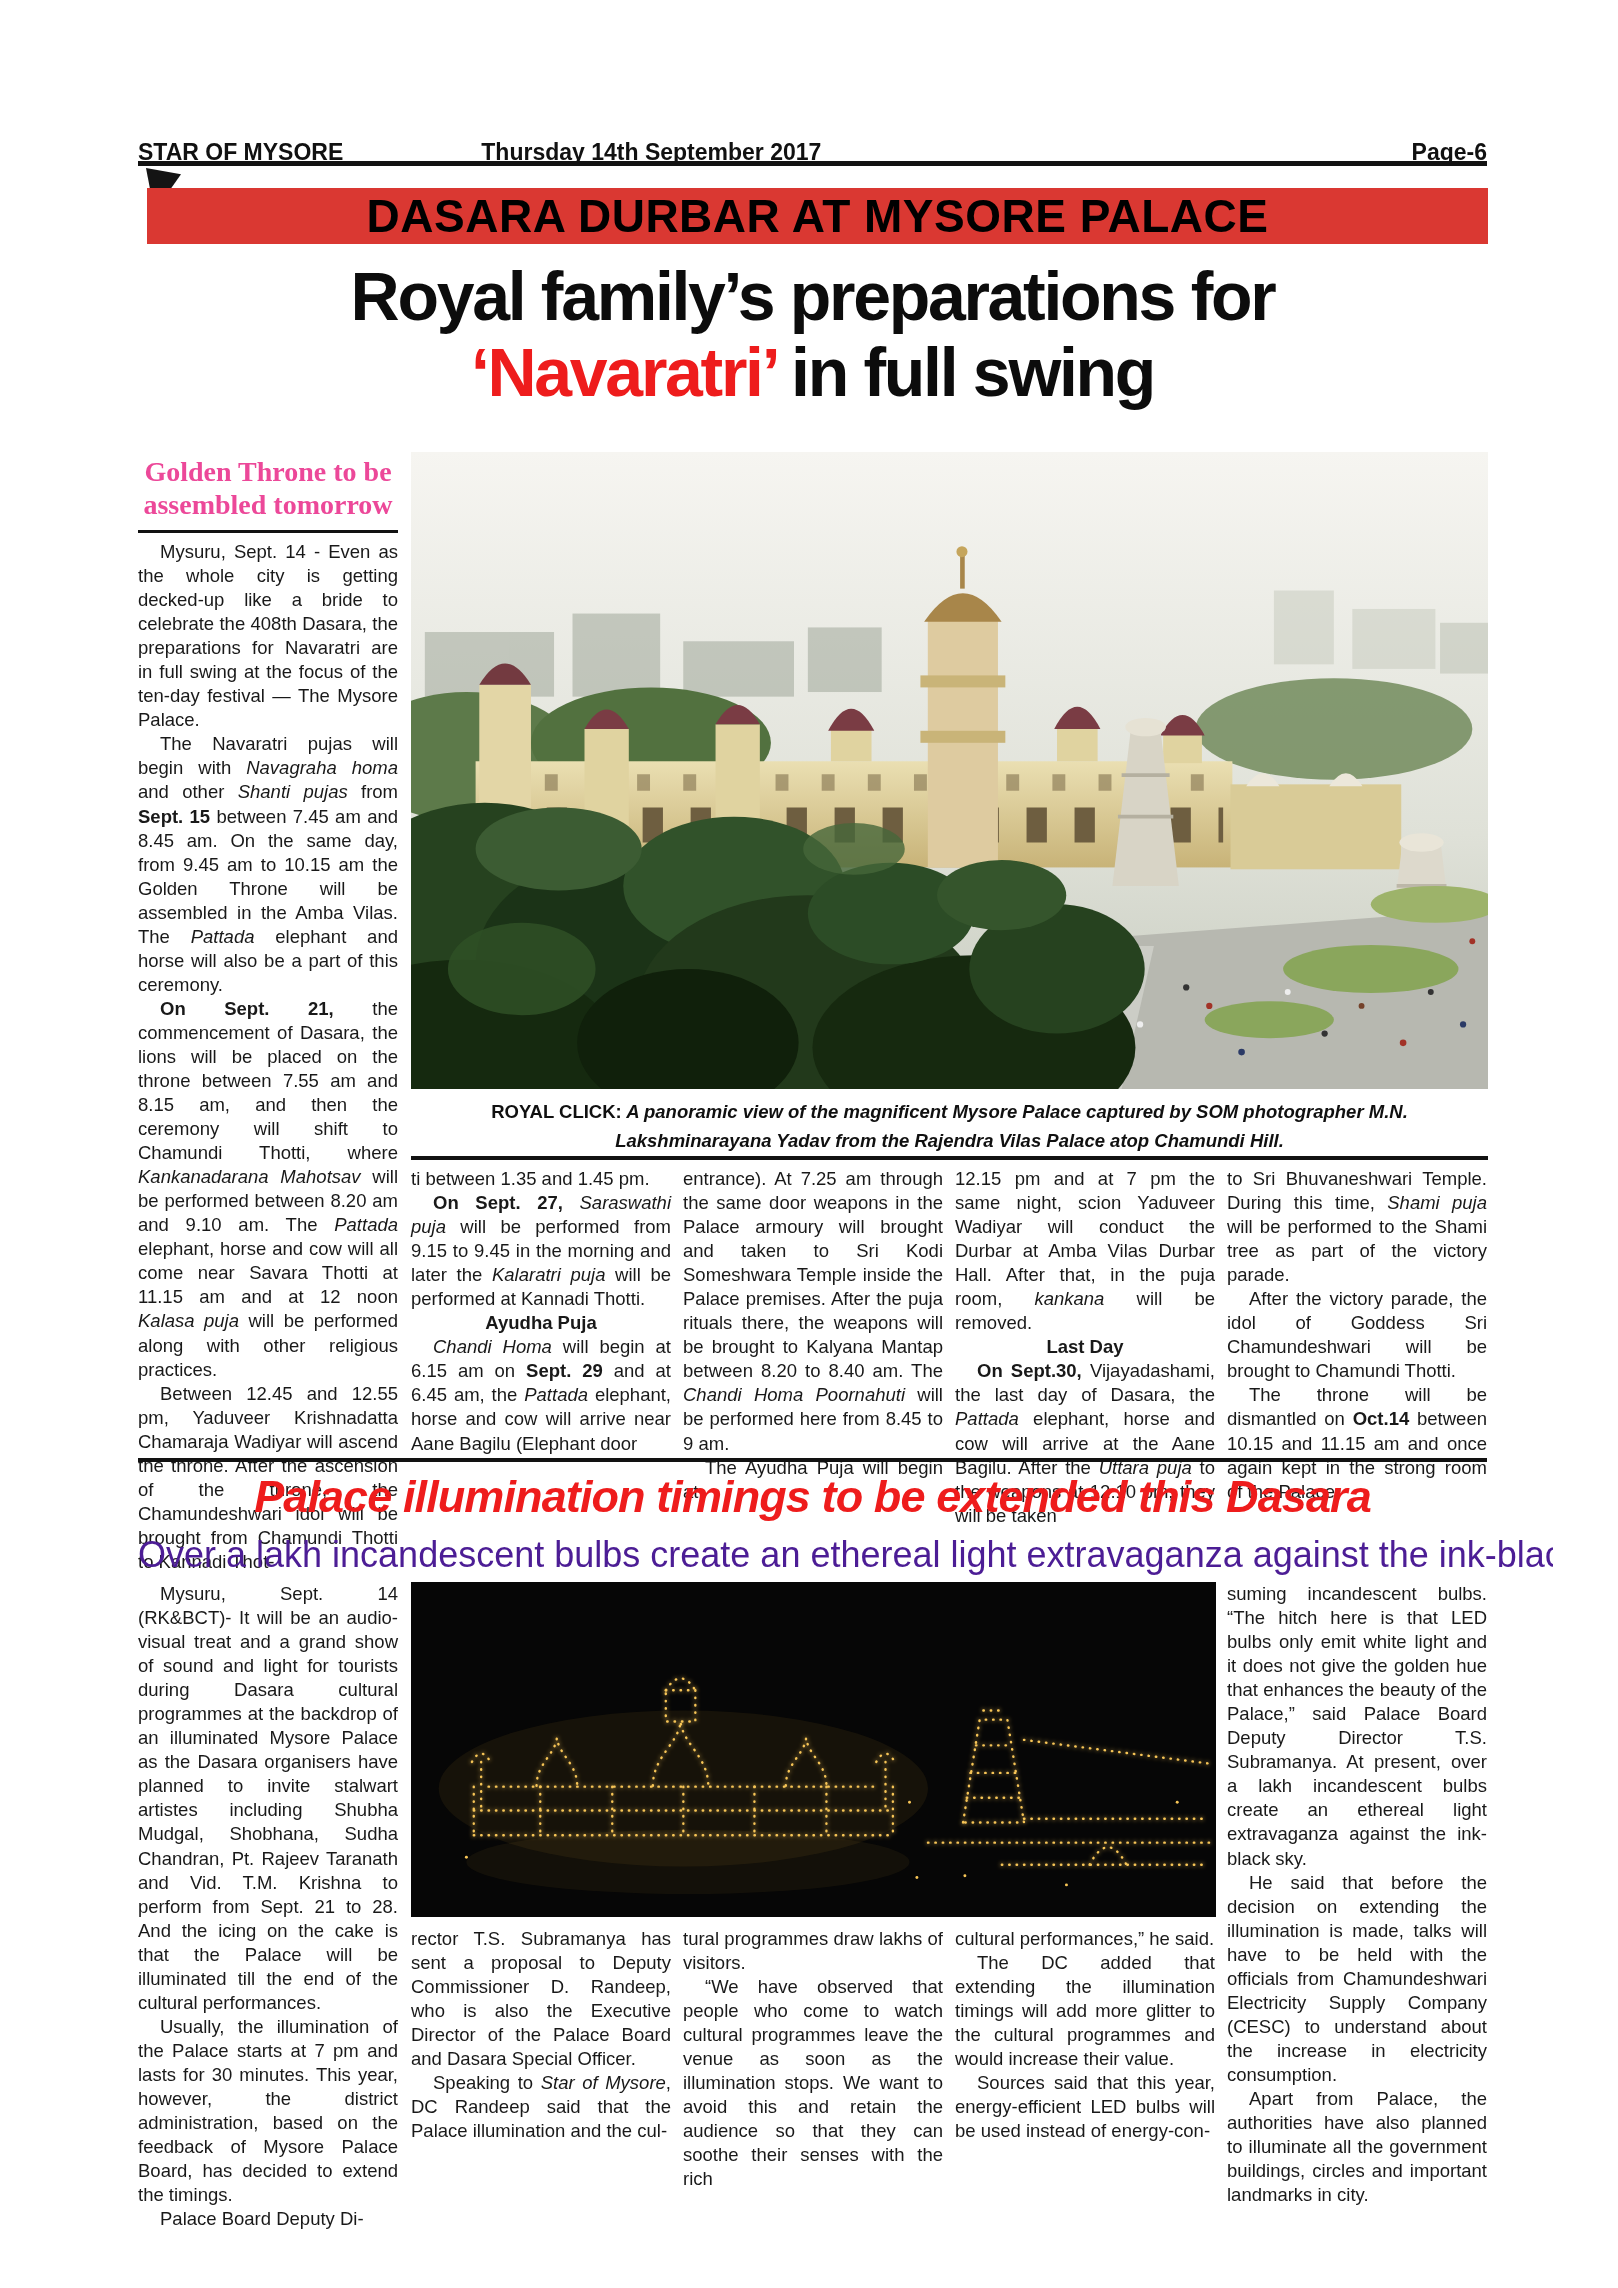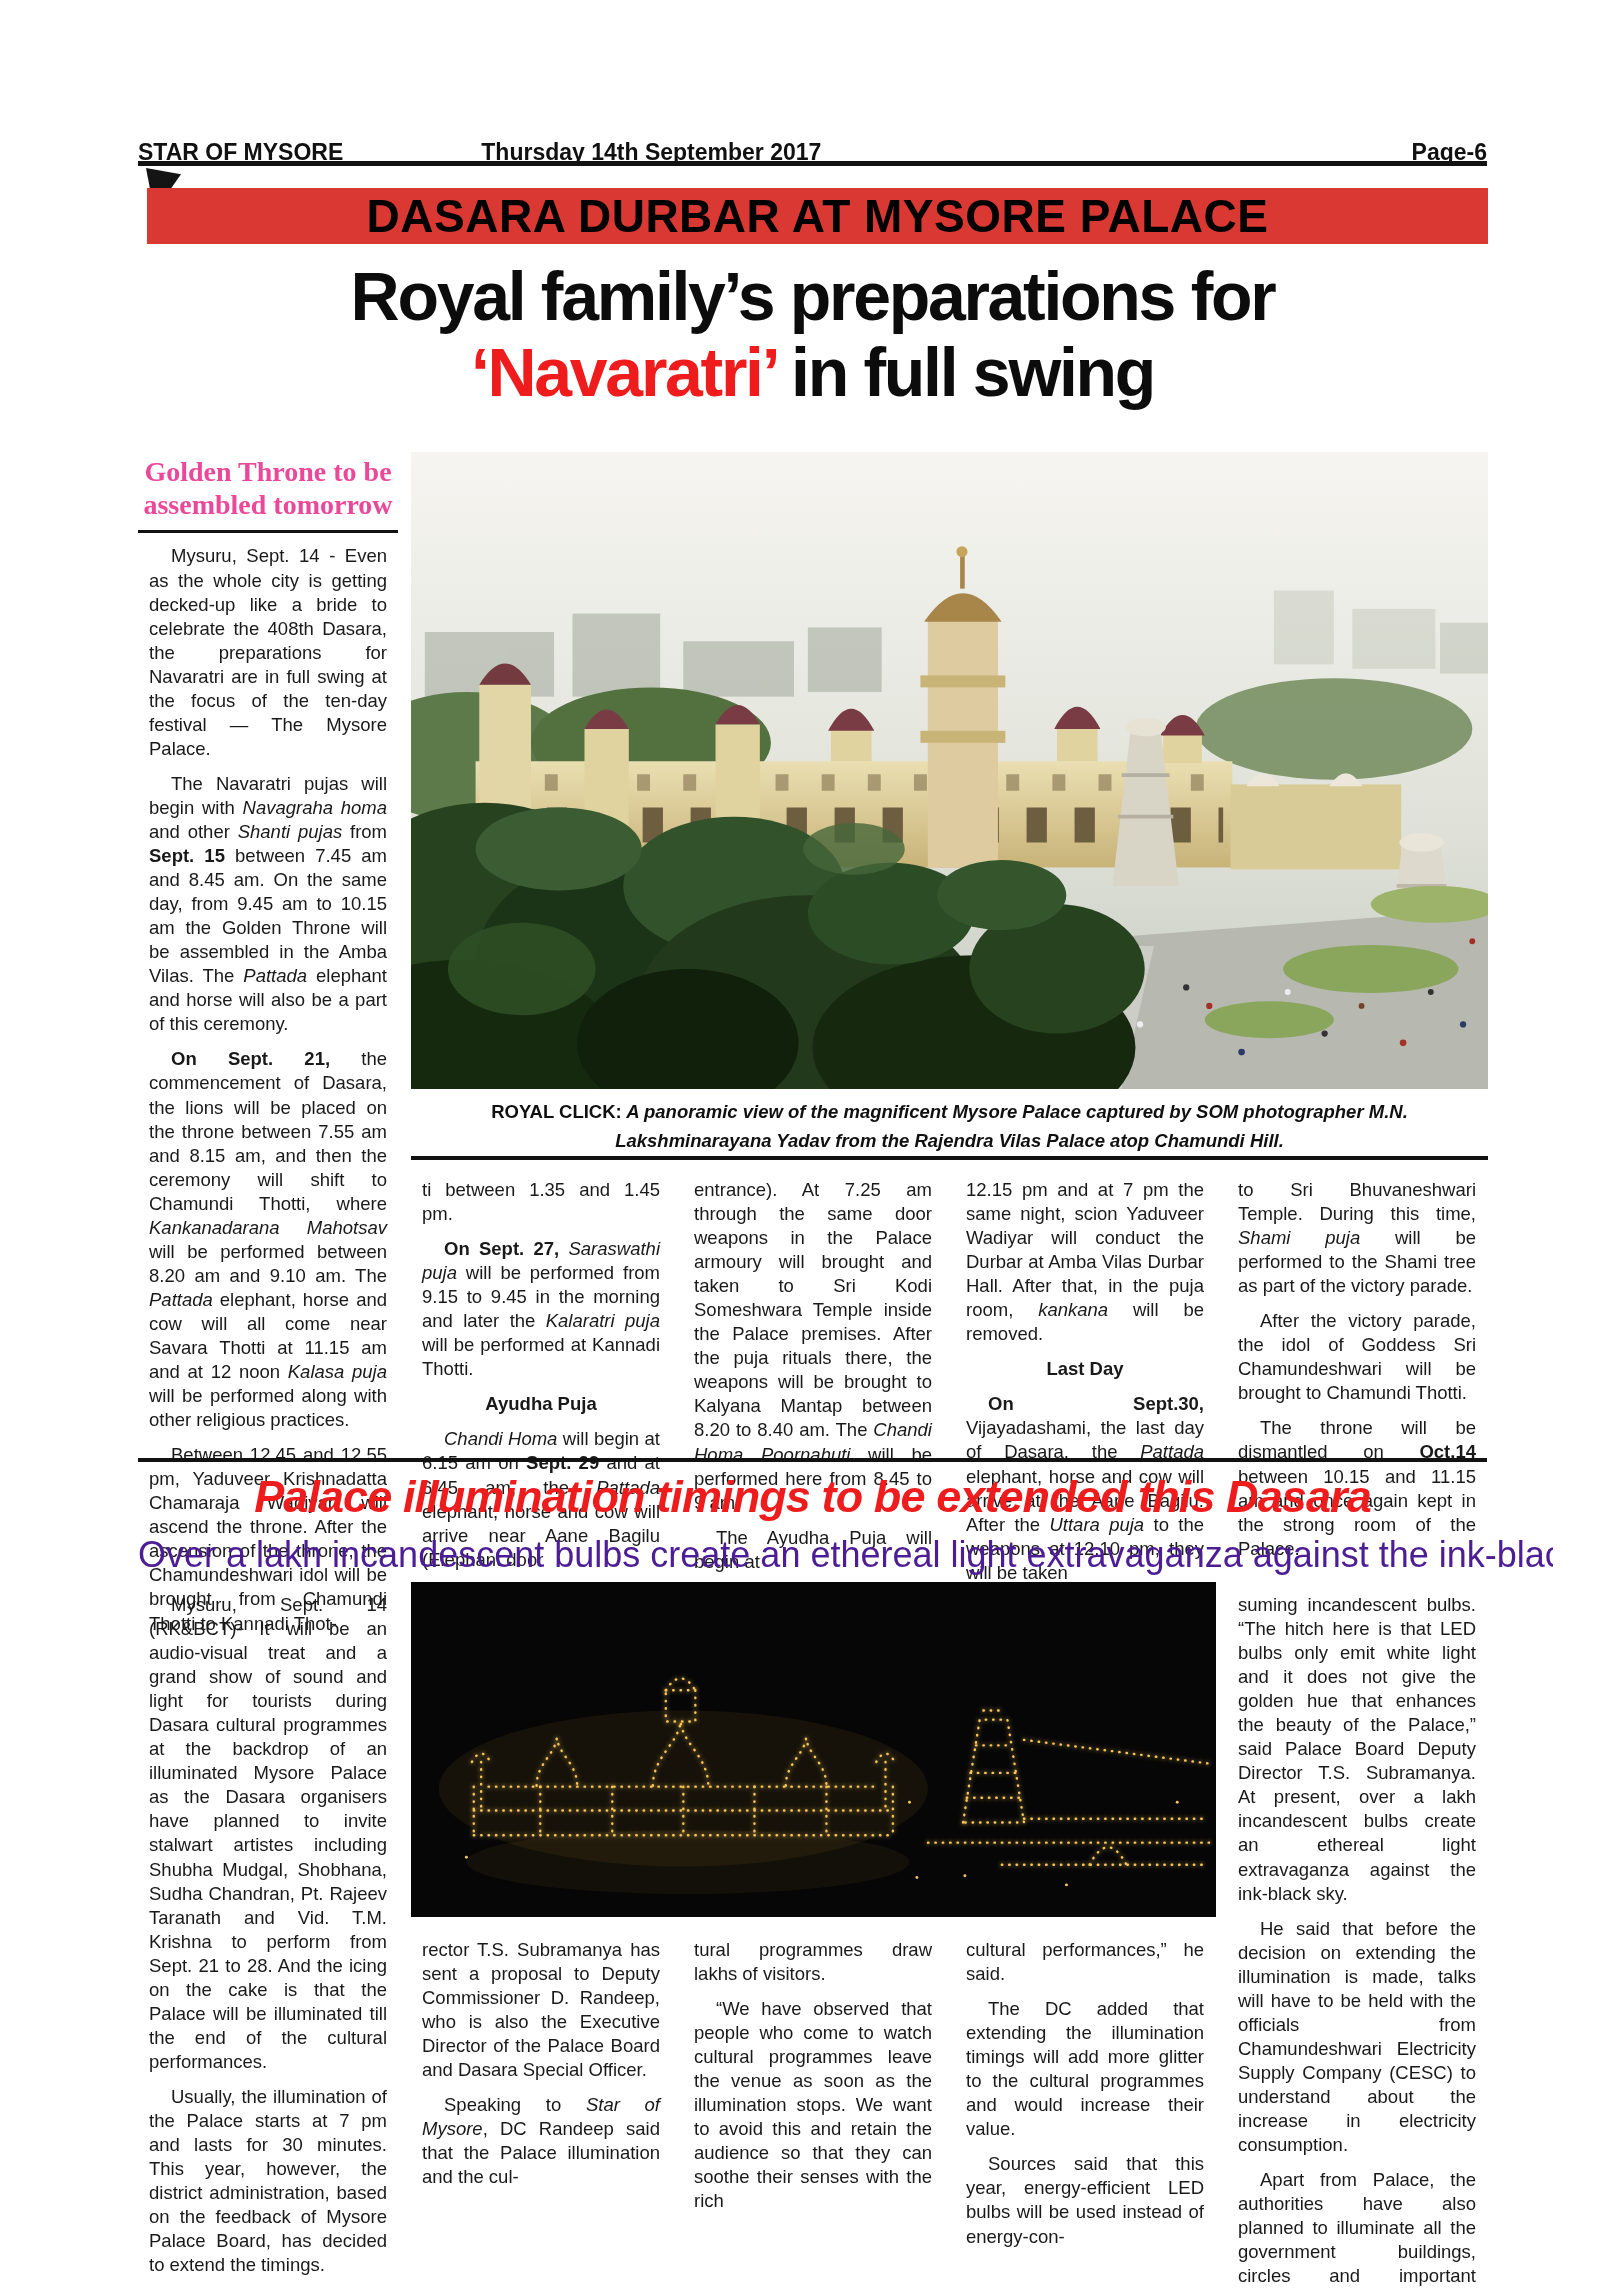--- a/index.html
+++ b/index.html
@@ -34,21 +34,21 @@
   }
   
   .headline{
     position:absolute;left:138px;top:258px;width:1349px;
     text-align:center;font-weight:bold;color:#0c0c0c;
     font-size:68px;line-height:1.12;letter-spacing:-2.3px;
   }
   .headline .red{color:var(--headline-red,#ee1c1c);}
   
   .col{position:absolute;width:260px;font-size:18.5px;line-height:1.3;color:#191919;}
-  .col p{margin:11px;text-align:justify;text-indent:22px;}
+  .col p{margin:0;text-align:justify;text-indent:22px;}
   .col p.noindent{text-indent:0;}
   .col p.crosshead{text-align:center;text-indent:0;font-weight:bold;}
   .sidebar-head{
     font-family:"Liberation Serif",serif;font-weight:bold;
     font-size:28px;line-height:1.17;text-align:center;color:#ec4899;
   }
   .sidebar-rule{height:3.7px;background:#121212;margin:8.3px 0 6.5px 0;}
   
   .day-photo{position:absolute;left:411px;top:452px;width:1077px;height:637px;}
   .night-photo{position:absolute;left:411px;top:1582px;width:805px;height:335px;background:#060606;}

